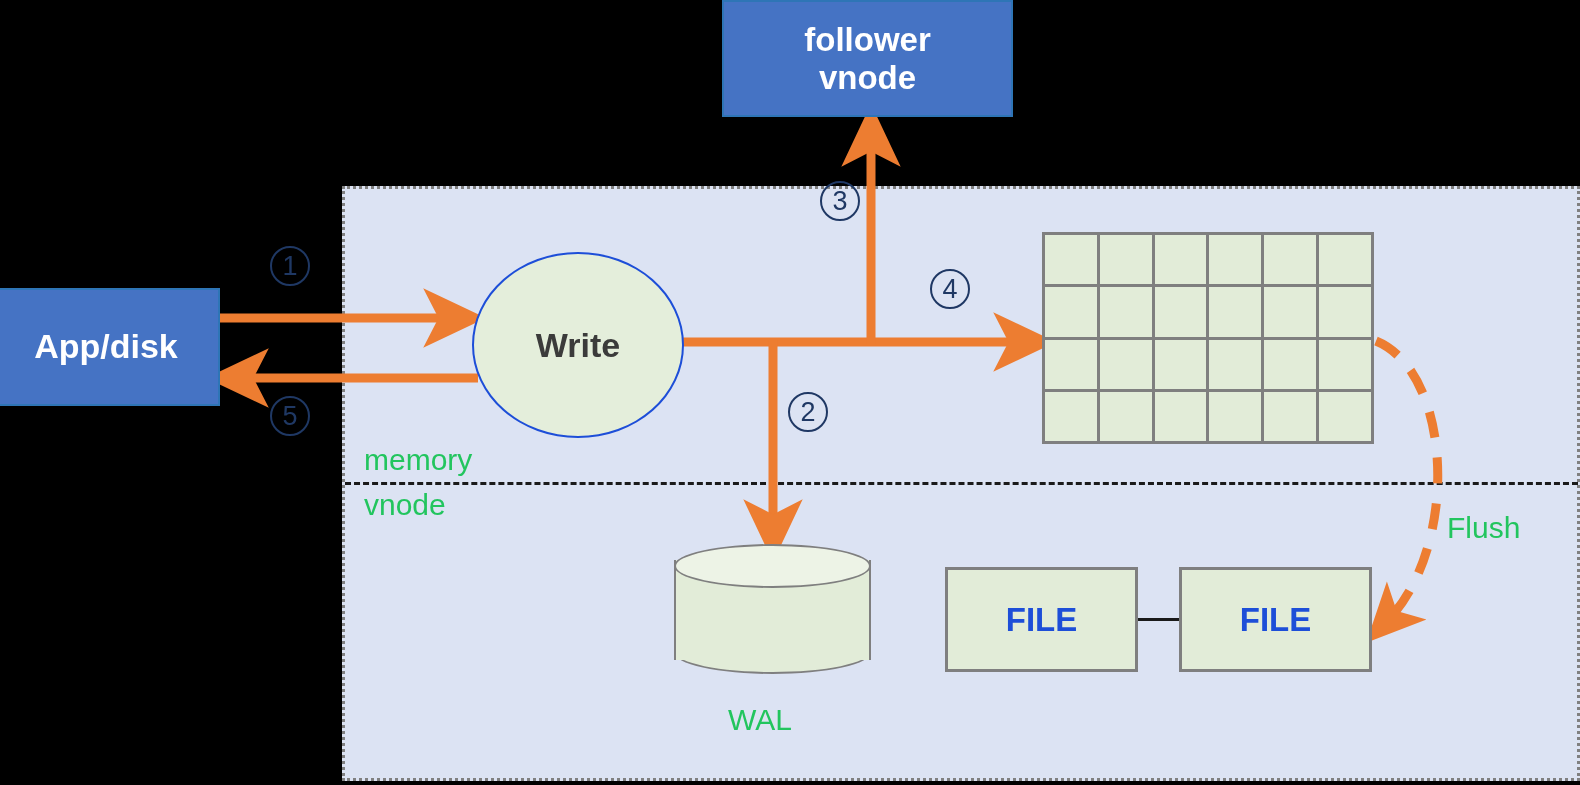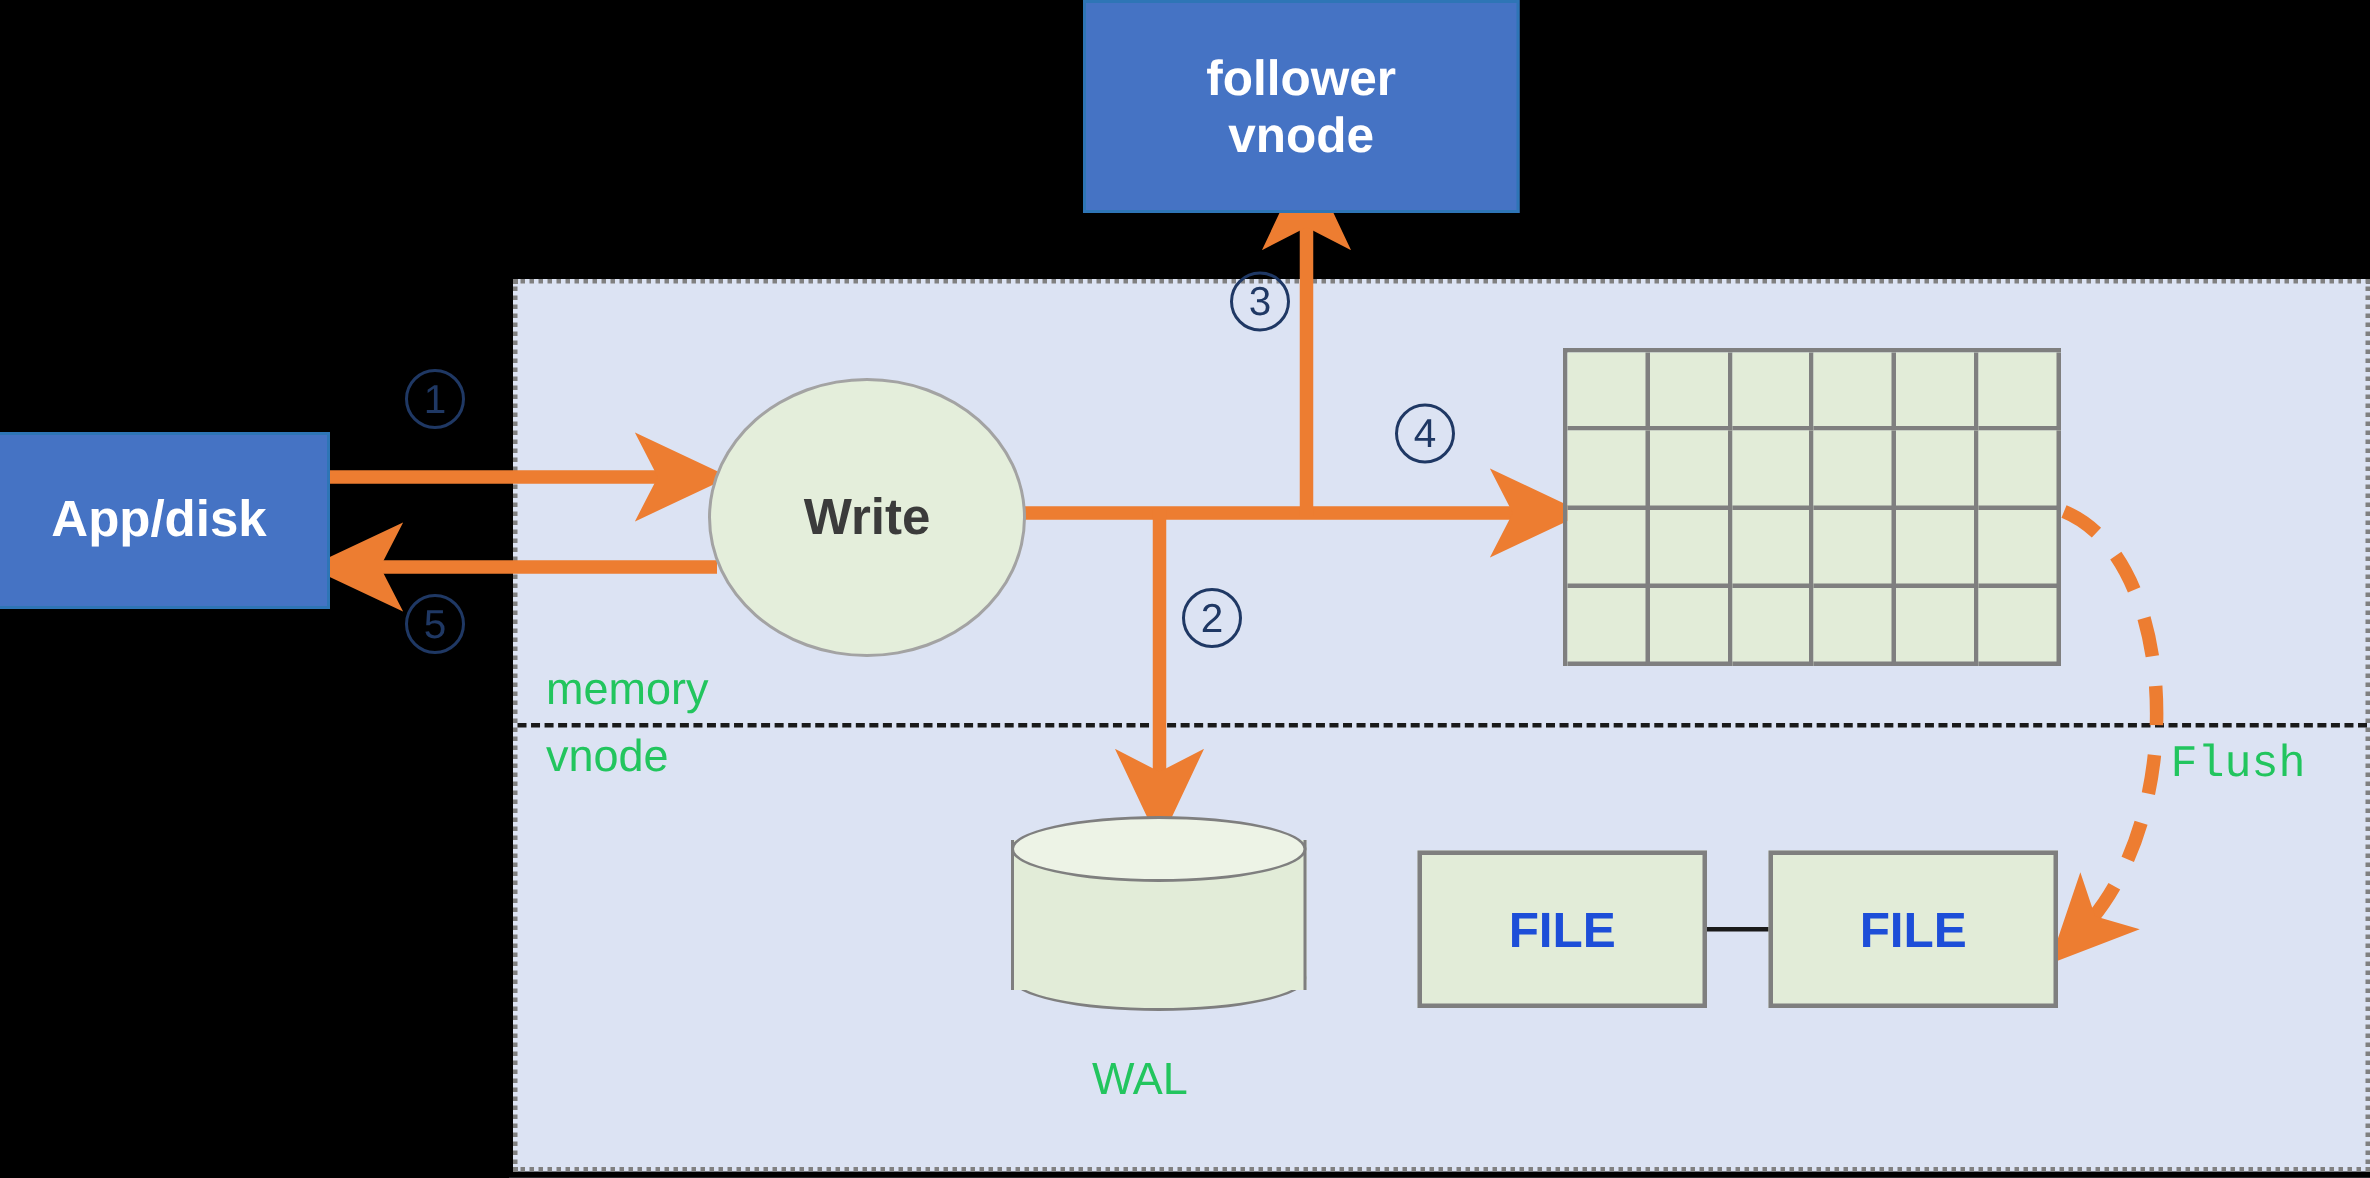--- a/index.html
+++ b/index.html
@@ -42,32 +42,32 @@
     left: -8px;
     top: 288px;
     width: 228px;
     height: 118px;
     font-size: 34px;
   }
   #follower-vnode-box {
     left: 722px;
     top: 0px;
     width: 291px;
-    height: 142px;
+    height: 117px;
     font-size: 33px;
     text-align: center;
   }
   #write-ellipse {
     position: absolute;
     left: 472px;
     top: 252px;
     width: 212px;
     height: 186px;
     background: #e4eedb;
-    border: 2px solid #a3a3a3;
+    border: 2px solid #1d4ed8;
     border-radius: 50%;
     box-sizing: border-box;
     display: flex;
     align-items: center;
     justify-content: center;
     font-size: 34px;
     font-weight: bold;
     color: #3b3b3b;
   }
   #mem-table {
@@ -150,21 +150,21 @@
   }
   .plain-label {
     position: absolute;
     font-size: 30px;
     color: #22c55e;
     white-space: nowrap;
   }
   #label-memory { left: 364px; top: 443px; }
   #label-disk   { left: 364px; top: 488px; }
   #label-wal    { left: 728px; top: 703px; }
-  #label-flush  { left: 1447px; top: 493px; font-family: Liberation Mono, monospace; }
+  #label-flush  { left: 1447px; top: 511px; }
   #label-leader { left: 1326px; top: 707px; }
   .circ-num {
     position: absolute;
     width: 40px;
     height: 40px;
     border: 2px solid #1f3864;
     border-radius: 50%;
     color: #1f3864;
     font-size: 27px;
     display: flex;

